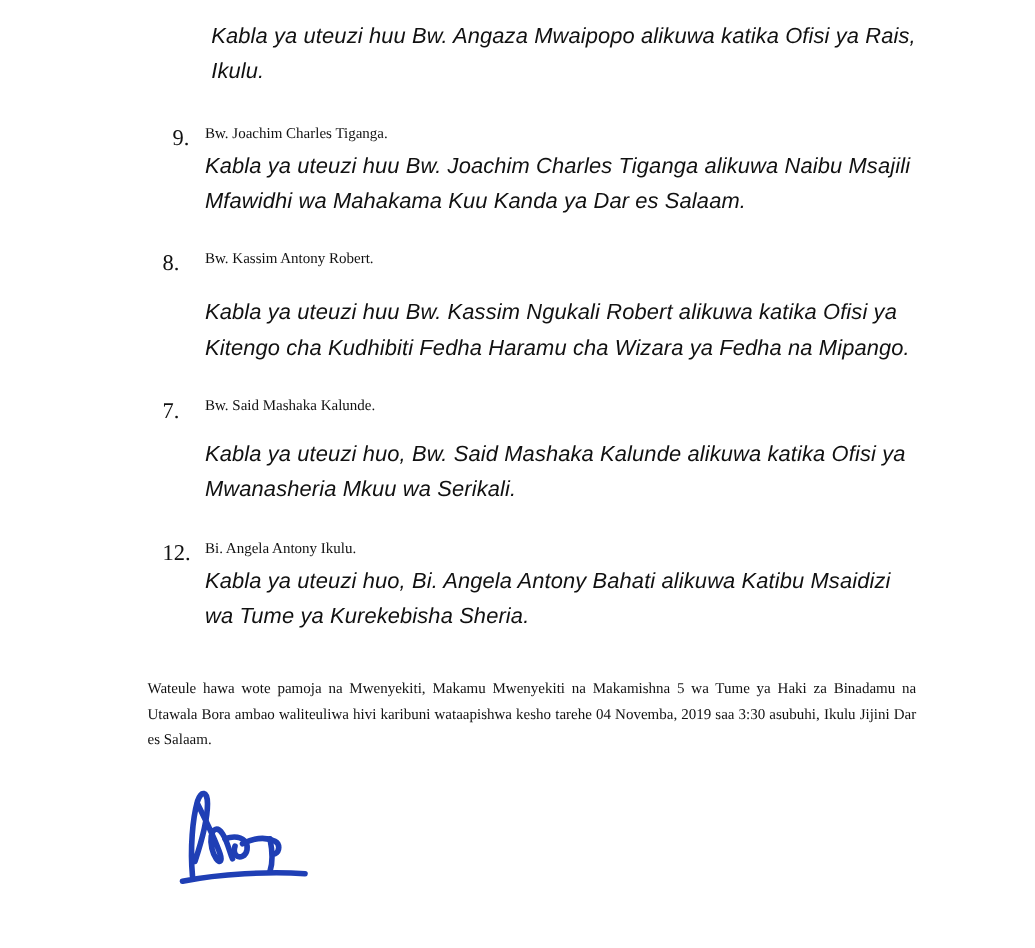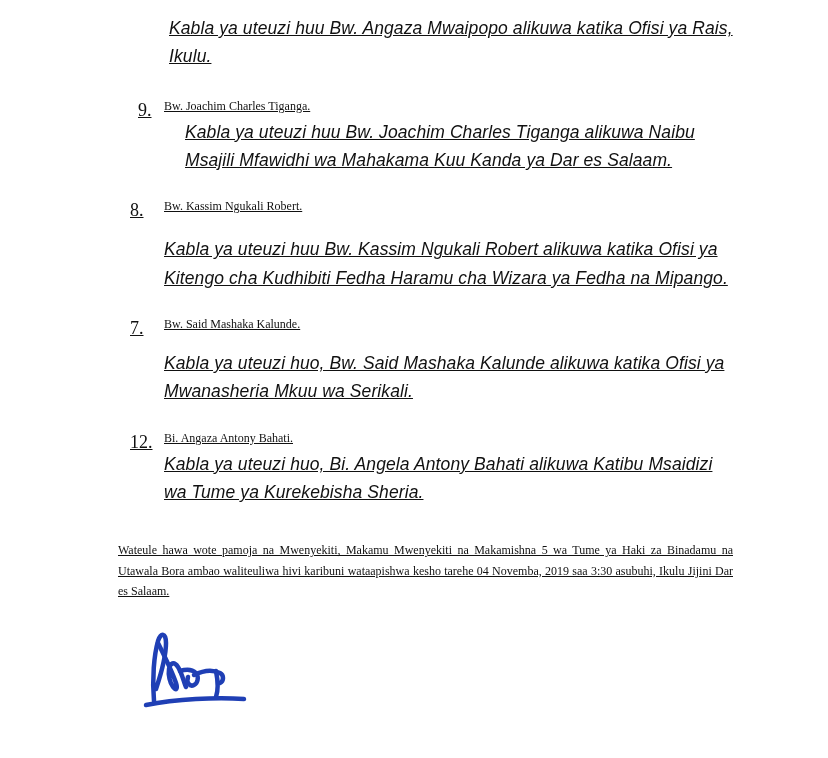--- a/index.html
+++ b/index.html
@@ -14,21 +14,20 @@
     color: #111111;
     overflow: hidden;
     position: relative;
   }
   .page {
     position: relative;
     width: 828px;
     height: 758px;
     box-sizing: border-box;
     padding: 14px 95px 0 118px;
-    text-decoration: underline;
   }
 
   
   .cont-block {
     font-style: italic;
     font-size: 17.5px;
     line-height: 1.62;
     margin: 0 0 26px 51px;
     font-family: "Liberation Sans", sans-serif;
     font-weight: 400;
@@ -103,44 +102,44 @@
 <div class="page">
 
   <p class="cont-block">Kabla ya uteuzi huu Bw. Angaza Mwaipopo alikuwa katika Ofisi ya Rais, Ikulu.</p>
 
   <ul class="list">
 
     <li class="list-item">
       <span class="num">9.</span>
       <span class="item-body">
         <span class="item-title" style="display:block;">Bw. Joachim Charles Tiganga.</span>
-        <span class="item-desc" style="display:block;margin-left:21px;">Kabla ya uteuzi huu Bw. Joachim Charles Tiganga alikuwa Naibu Msajili Mfawidhi wa Mahakama Kuu Kanda ya Dar es Salaam.</span>
+        <span class="item-desc" style="display:block;">Kabla ya uteuzi huu Bw. Joachim Charles Tiganga alikuwa Naibu Msajili Mfawidhi wa Mahakama Kuu Kanda ya Dar es Salaam.</span>
       </span>
     </li>
 
     <li class="list-item">
       <span class="num wide">8.</span>
       <span class="item-body">
-        <span class="item-title" style="display:block;">Bw. Kassim Ngukali Robert.</span>
+        <span class="item-title" style="display:block;">Bw. Kassim Antony Robert.</span>
         <span class="item-desc" style="display:block;margin-top:20px;">Kabla ya uteuzi huu Bw. Kassim Ngukali Robert alikuwa katika Ofisi ya Kitengo cha Kudhibiti Fedha Haramu cha Wizara ya Fedha na Mipango.</span>
       </span>
     </li>
 
     <li class="list-item">
       <span class="num wide">7.</span>
       <span class="item-body">
         <span class="item-title" style="display:block;">Bw. Said Mashaka Kalunde.</span>
         <span class="item-desc" style="display:block;margin-top:16px;">Kabla ya uteuzi huo, Bw. Said Mashaka Kalunde alikuwa katika Ofisi ya Mwanasheria Mkuu wa Serikali.</span>
       </span>
     </li>
 
     <li class="list-item">
       <span class="num wide">12.</span>
       <span class="item-body">
-        <span class="item-title" style="display:block;">Bi. Angaza Antony Bahati.</span>
+        <span class="item-title" style="display:block;">Bi. Angela Antony Ikulu.</span>
         <span class="item-desc" style="display:block;">Kabla ya uteuzi huo, Bi. Angela Antony Bahati alikuwa Katibu Msaidizi wa Tume ya Kurekebisha Sheria.</span>
       </span>
     </li>
 
   </ul>
 
   <p class="para">Wateule hawa wote pamoja na Mwenyekiti, Makamu Mwenyekiti na Makamishna 5 wa Tume ya Haki za Binadamu na Utawala Bora ambao waliteuliwa hivi karibuni wataapishwa kesho tarehe 04 Novemba, 2019 saa 3:30 asubuhi, Ikulu Jijini Dar es Salaam.</p>
 
   <div class="sign-area">
     <svg class="signature" viewBox="0 0 170 86">

